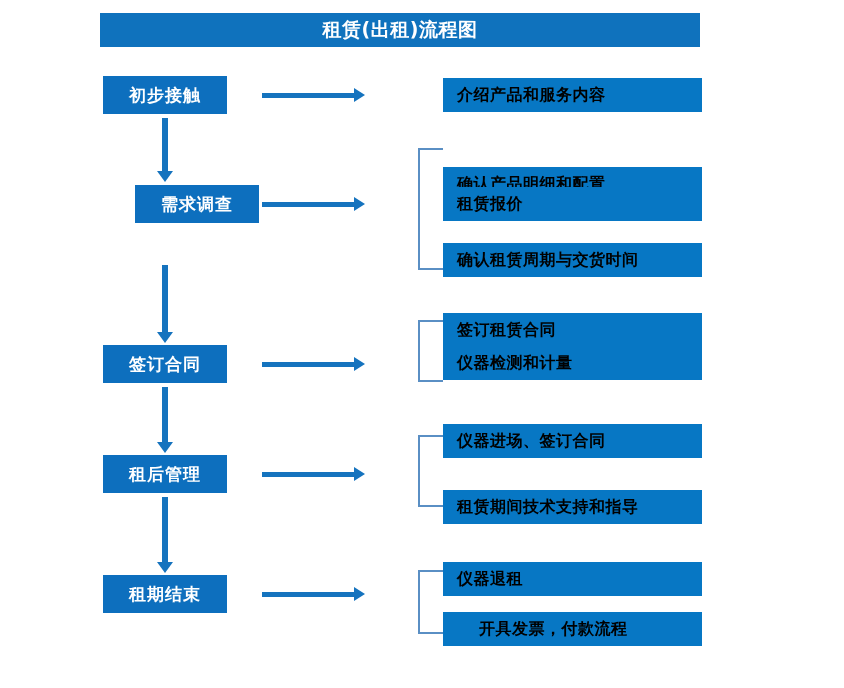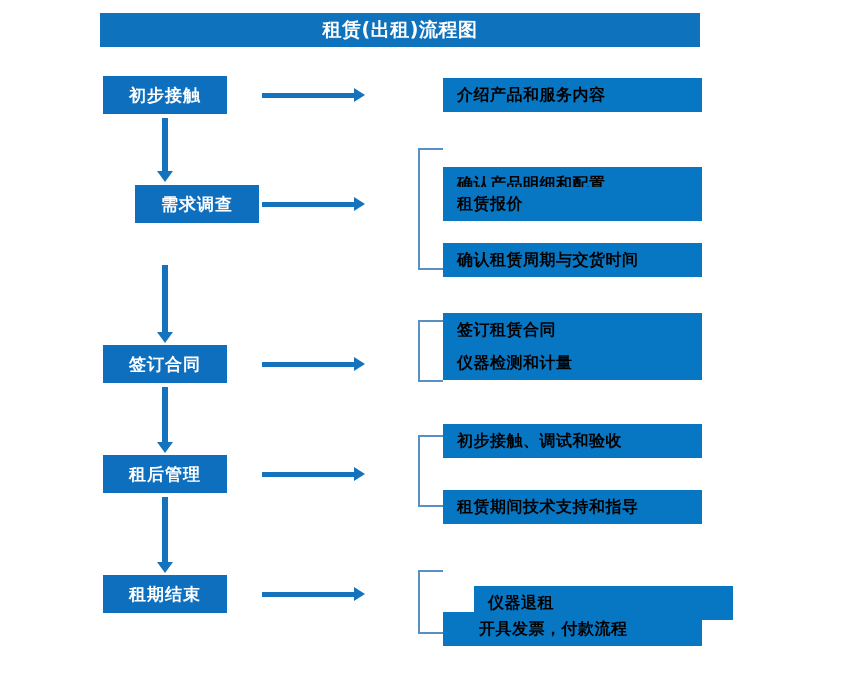--- a/index.html
+++ b/index.html
@@ -184,21 +184,21 @@
   <div class="detail-box" style="top:135px;margin-top:32px;">确认产品明细和配置</div>
 
   <div class="detail-box" style="top:187px;">租赁报价</div>
 
   <div class="detail-box" style="top:243px;">确认租赁周期与交货时间</div>
 
   <div class="detail-box" style="top:313px;">签订租赁合同</div>
 
   <div class="detail-box" style="top:346px;">仪器检测和计量</div>
 
-  <div class="detail-box" style="top:424px;">初步接触、调试和验收</div>
+  <div class="detail-box" style="top:424px;">仪器进场、签订合同</div>
 
   <div class="detail-box" style="top:490px;">租赁期间技术支持和指导</div>
 
-  <div class="detail-box" style="top:586px;margin-left:31px;">仪器退租</div>
+  <div class="detail-box" style="top:562px;">仪器退租</div>
 
   <div class="detail-box" style="top:612px;padding-left:36px;">开具发票，付款流程</div>
 
 </div>
 
 </body></html>

